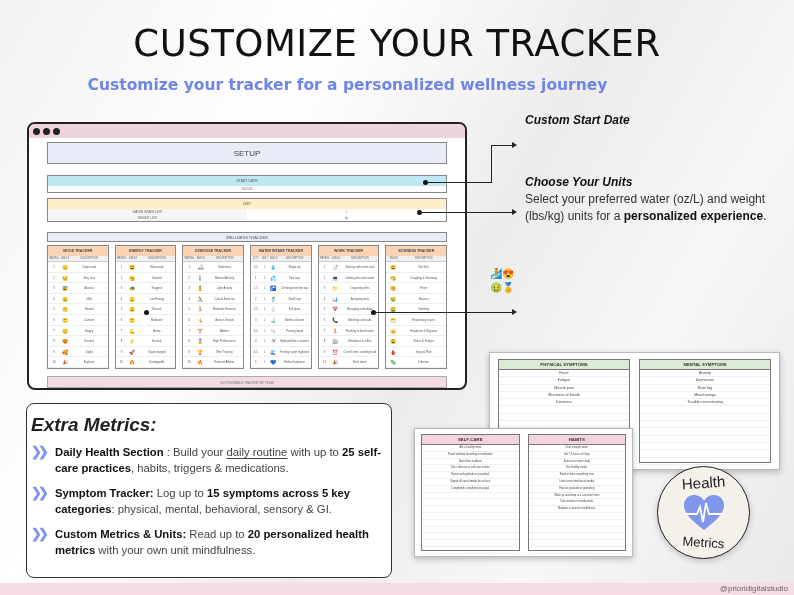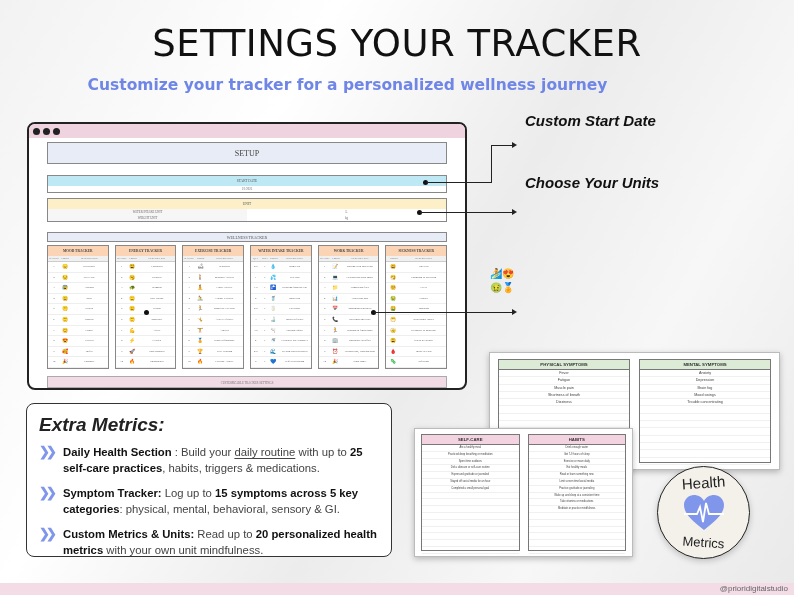--- a/index.html
+++ b/index.html
@@ -18,21 +18,21 @@
     position: absolute; top: 76px; left: 0; width: 695px; text-align: center;
     font-family: "DejaVu Sans", sans-serif; font-weight: bold; font-size: 15.5px; color: #6f86e6;
   }
   
   .window {
     position: absolute; left: 27px; top: 122px; width: 440px; height: 268px;
     border: 2px solid #222; border-radius: 8px; background: #fff; overflow: hidden;
   }
   .titlebar { height: 14px; background: #efd3df; display: flex; align-items: center; padding-left: 4px; gap: 3px; }
   .dot { width: 7px; height: 7px; border-radius: 50%; background: #222; }
-  .sheet { padding: 4px 18px; font-family: Liberation Serif, serif; }
+  .sheet { padding: 4px 18px; }
   .setup-bar {
     height: 22px; background: #e8ecf6; border: 1px solid #888; text-align: center;
     font-size: 8px; line-height: 22px; color: #444; margin-bottom: 11px;
   }
   .block { border: 1px solid #888; margin-bottom: 5px; }
   .block .hdr { font-size: 3.5px; text-align: center; height: 10px; line-height: 10px; color: #555; }
   .block .row { font-size: 3px; height: 6px; line-height: 6px; display: flex; color: #666; }
   .row .c1 { width: 50%; text-align: center; background: #f6f6f6; }
   .row .c2 { width: 50%; text-align: center; }
   .wellness-bar {
@@ -51,28 +51,28 @@
   .em { font-size: 5px; }
   .sheet-footer { margin-top: 7px; height: 12px; background: #f3dbe5; border: 1px solid #aaa; font-size: 3px; text-align: center; line-height: 12px; color: #777; }
 
   
   .conn { position: absolute; background: #222; }
   .node { position: absolute; width: 5px; height: 5px; border-radius: 50%; background: #111; }
   .arrowhead { position: absolute; width: 0; height: 0; border-top: 3px solid transparent; border-bottom: 3px solid transparent; border-left: 5px solid #222; }
 
   
   .feature { position: absolute; left: 525px; width: 262px; font-size: 12px; line-height: 17px; color: #333; }
-  .feature h3 { font-size: 15px; font-style: italic; font-weight: bold; color: #111; line-height: 17px; }
+  .feature h3 { font-size: 12px; font-style: italic; font-weight: bold; color: #111; line-height: 17px; }
   .feature b { color: #111; }
   .emoji-grid { position: absolute; left: 490px; top: 267px; width: 30px; font-size: 10px; line-height: 14px; }
 
   
   .extra {
-    position: absolute; left: 26px; top: 403px; width: 366px; height: 154px;
-    border: 1.5px solid #333; border-radius: 8px; background: #fff; padding: 10px 12px;
+    position: absolute; left: 26px; top: 403px; width: 366px; height: 175px;
+    border: 1.5px solid #333; border-radius: 8px; background: #fff; padding: 10px 4px;
   }
   .extra h2 { font-size: 19px; font-style: italic; font-weight: bold; color: #222; margin-bottom: 8px; }
   .extra-item { display: flex; gap: 8px; margin-bottom: 9px; font-size: 11.3px; line-height: 16px; color: #444; }
   .chev { color: #7f96ea; font-weight: bold; font-size: 13px; width: 16px; flex-shrink: 0; letter-spacing: -4px; }
   .extra-item b { color: #111; }
   .extra-item u { text-underline-offset: 2px; }
 
   
   .sheetcard { position: absolute; background: #fff; border: 1px solid #bbb; box-shadow: 0 2px 6px rgba(0,0,0,0.25); }
   .symcard { left: 489px; top: 352px; width: 291px; height: 118px; padding: 6px 8px; display: flex; gap: 9px; }
@@ -90,21 +90,21 @@
   .badge .t1 { position: absolute; top: 7px; left: 0; width: 100%; text-align: center; font-size: 15px; color: #222; transform: rotate(-4deg); }
   .badge .t2 { position: absolute; bottom: 8px; left: 0; width: 100%; text-align: center; font-size: 13px; color: #222; transform: rotate(4deg); }
   .badge svg { position: absolute; left: 25px; top: 27px; }
 
   .bottom-band { position: absolute; left: 0; top: 583px; width: 794px; height: 12px; background: #f3dce5; }
   .handle { position: absolute; right: 6px; top: 0; font-size: 8px; line-height: 12px; color: #666; }
 </style>
 </head>
 <body>
 
-<div class="title">SETTINGS YOUR TRACKER</div>
+<div class="title">CUSTOMIZE YOUR TRACKER</div>
 <div class="subtitle">Customize your tracker for a personalized wellness journey</div>
 
 <div class="window">
   <div class="titlebar">
     <span class="dot"></span>
     <span class="dot"></span>
     <span class="dot"></span>
   </div>
   <div class="sheet">
     <div class="setup-bar">SETUP</div>
@@ -517,20 +517,21 @@
 
 <div class="node" style="left:371px;top:310px"></div>
 <div class="conn" style="left:374px;top:312px;width:138px;height:1px"></div>
 <div class="arrowhead" style="left:512px;top:309px"></div>
 
 <div class="feature" style="top:112px">
   <h3>Custom Start Date</h3>
 </div>
 <div class="feature" style="top:174px">
   <h3>Choose Your Units</h3>
+  <p><span>Select your preferred water (oz/L) and weight (lbs/kg) units for a </span><b>personalized experience</b><span>.</span></p>
 </div>
 <div class="emoji-grid">
   <span>🏄</span><span>😍</span><br>
   <span>🤢</span><span>🏅</span>
 </div>
 <div class="feature" style="top:266px">
 </div>
 
 <div class="extra">
   <h2>Extra Metrics:</h2>

